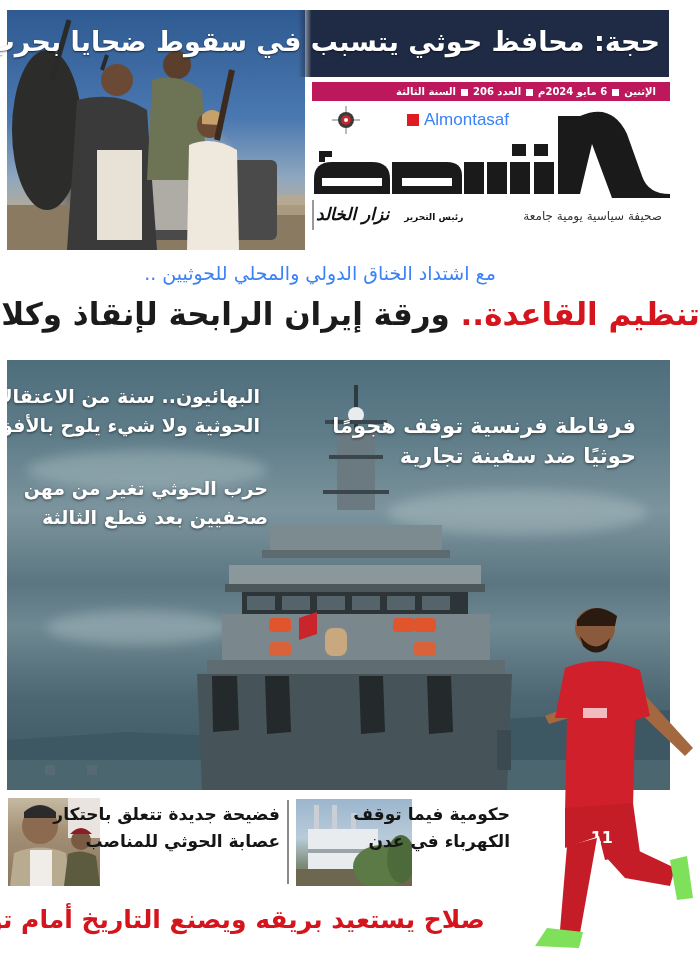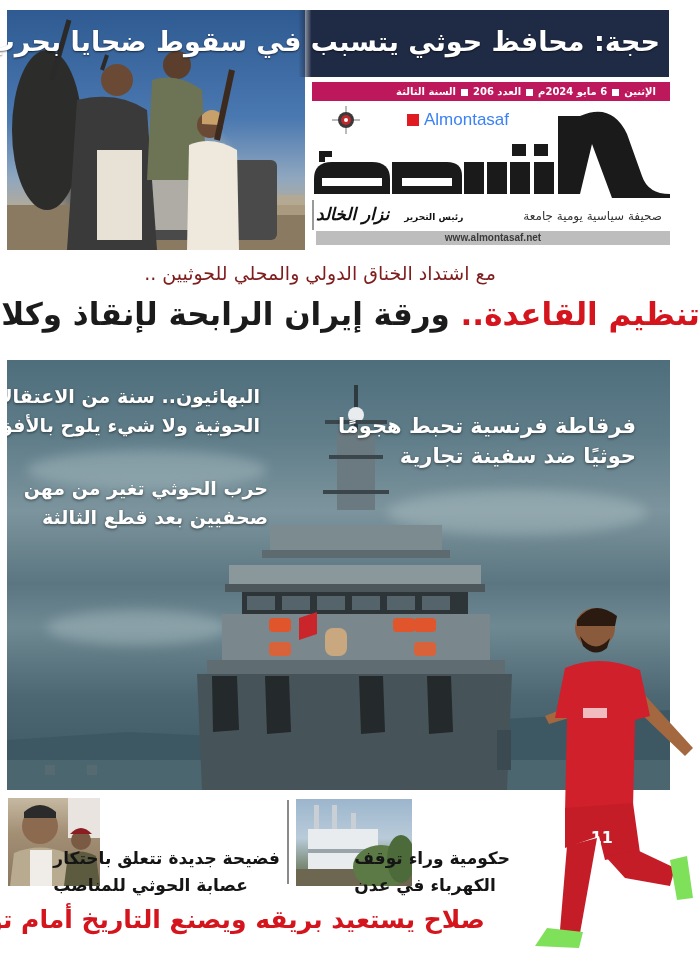--- a/index.html
+++ b/index.html
@@ -58,21 +58,21 @@
     .url-bar {
       position: absolute; left: 4px; top: 149px; width: 354px; height: 14px;
       background: #bdbdbd; color: #3a3a3a; font-size: 10px; font-weight: bold;
       text-align: center; line-height: 14px; direction: ltr;
       font-family: "Liberation Sans", sans-serif;
     }
 
     
     .kicker {
       position: absolute; left: 0; width: 640px; top: 262px; text-align: center;
-      font-size: 19px; color: #7f1d1d; white-space: nowrap;
+      font-size: 19px; color: #3b82f6; white-space: nowrap;
     }
     .main-headline {
       position: absolute; left: 0; width: 700px; top: 296px; text-align: center;
       font-size: 31px; font-weight: bold; white-space: nowrap; color: #1b1b1b; letter-spacing: -0.5px;
     }
     .main-headline .red { color: #d5151d; text-align: right; }
 
     
     .main-photo {
       position: absolute; left: 7px; top: 360px; width: 663px; height: 430px; overflow: hidden;
@@ -92,22 +92,22 @@
 
     
     .player { position: absolute; left: 525px; top: 598px; width: 175px; height: 355px; }
 
     
     .bottom-photo-1 {
       position: absolute; left: 8px; top: 798px; width: 92px; height: 88px; overflow: hidden;
       background: linear-gradient(180deg, #c6b9a2 0%, #a28f74 40%, #8a7760 100%);
     }
     .bottom-text {
-      position: absolute; font-weight: bold; color: #151515; text-align: left; white-space: nowrap;
-      font-size: 17px; line-height: 27px; margin-top: 44px;
+      position: absolute; font-weight: bold; color: #151515; text-align: right; white-space: nowrap;
+      font-size: 17px; line-height: 27px;
     }
     .bt-1 { right: 420px; top: 801px; }
     .bt-2 { right: 190px; top: 801px; }
     .vdivider { position: absolute; width: 2px; background: #8a8a8a; }
     .bottom-photo-2 {
       position: absolute; left: 296px; top: 799px; width: 116px; height: 87px; overflow: hidden;
       background: linear-gradient(180deg, #9cb6cd 0%, #b9cbd9 45%, #7f8e7c 75%, #5b6e4f 100%);
     }
     .bottom-headline {
       position: absolute; right: 215px; top: 905px; font-size: 25px; font-weight: bold;
@@ -175,21 +175,20 @@
     <circle cx="14" cy="14" r="8" fill="#3a3a3a"></circle>
     <circle cx="14" cy="14" r="5" fill="#c0282d"></circle>
     <circle cx="14" cy="14" r="2" fill="#fff"></circle>
   </svg>
 
   <div class="mast-divider"></div>
   <div class="tagline">صحيفة سياسية يومية جامعة</div>
   <div class="editor">
     <span class="role">رئيس التحرير</span><span class="name">نزار الخالد</span>
   </div>
-  <div class="url-bar">www.almontasaf.net</div>
 </div>
 
 <div class="kicker">مع اشتداد الخناق الدولي والمحلي للحوثيين ..</div>
 <h1 class="main-headline">
   <span class="red">تنظيم القاعدة..</span>
   <span>ورقة إيران الرابحة لإنقاذ وكلائها في اليمن</span>
 </h1>
 
 <div class="main-photo">
   <div class="cloud" style="left:20px;top:90px;width:240px;height:40px;"></div>
@@ -248,21 +247,21 @@
 
   <div class="story story-1">
     <div>البهائيون.. سنة من الاعتقالات</div>
     <div>الحوثية ولا شيء يلوح بالأفق</div>
   </div>
   <div class="story story-2">
     <div>حرب الحوثي تغير من مهن</div>
     <div>صحفيين بعد قطع الثالثة</div>
   </div>
   <div class="story story-3">
-    <div>فرقاطة فرنسية تحبط هجومًا</div>
+    <div>فرقاطة فرنسية توقف هجومًا</div>
     <div>حوثيًا ضد سفينة تجارية</div>
   </div>
 </div>
 
 <div class="bottom-photo-1">
   <svg width="92" height="88" viewBox="0 0 92 88">
     <rect x="60" y="0" width="32" height="40" fill="#e9e4df"></rect>
     <circle cx="32" cy="28" r="18" fill="#8c6a50"></circle>
     <path d="M16 14 Q32 0 48 14 L48 20 L16 20 Z" fill="#2b2b2b"></path>
     <path d="M2 88 L6 55 Q32 44 58 55 L62 88 Z" fill="#b8ab90"></path>
@@ -284,21 +283,21 @@
     <rect x="36" y="6" width="5" height="30" fill="#c9cfd4"></rect>
     <rect x="55" y="14" width="5" height="22" fill="#c9cfd4"></rect>
     <rect x="12" y="30" width="70" height="45" fill="#e8ecef"></rect>
     <rect x="12" y="50" width="70" height="4" fill="#9aa4ab"></rect>
     <rect x="0" y="70" width="116" height="17" fill="#6d6752"></rect>
     <ellipse cx="85" cy="68" rx="28" ry="22" fill="#5c7a45"></ellipse>
     <ellipse cx="105" cy="60" rx="14" ry="24" fill="#4d6b3a"></ellipse>
   </svg>
 </div>
 <div class="bottom-text bt-2">
-  <div>حكومية وراء توقف</div>
+  <div>حكومية فيما توقف</div>
   <div>الكهرباء في عدن</div>
 </div>
 <div class="vdivider" style="left:290px;top:800px;height:0;"></div>
 
 <svg class="player" viewBox="0 0 175 355">
 
   <circle cx="70" cy="30" r="20" fill="#8a5a3c"></circle>
   <path d="M52 22 Q68 0 92 18 L90 28 L52 28 Z" fill="#2a1a10"></path>
   <path d="M55 38 Q70 58 85 40 L82 50 Q70 60 58 48 Z" fill="#2a1a10"></path>
 

